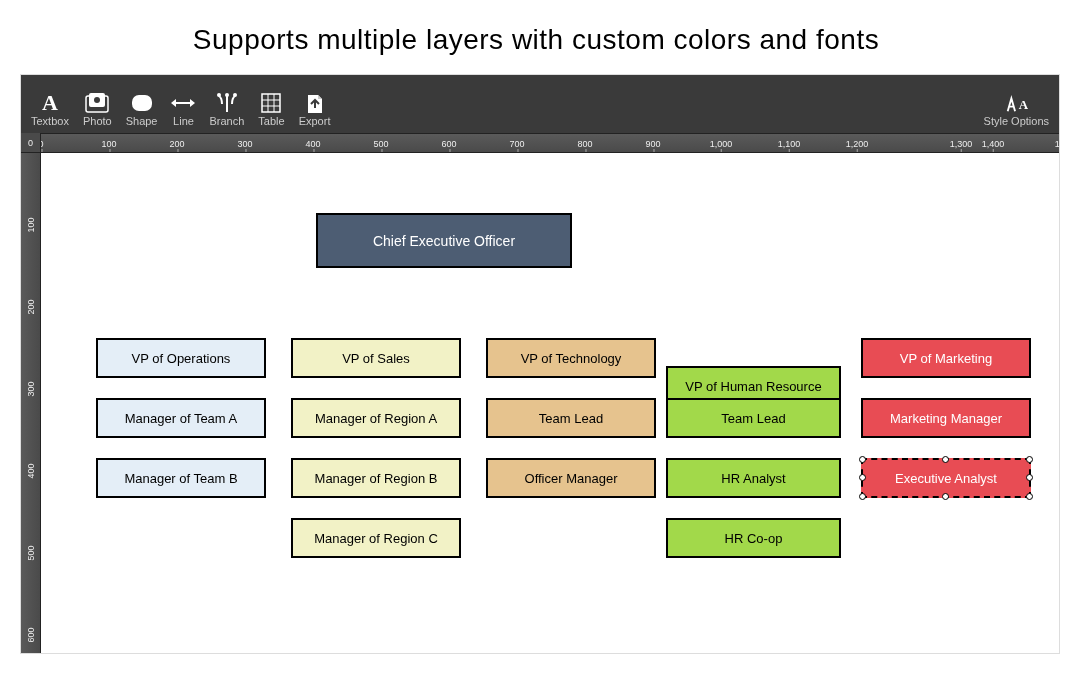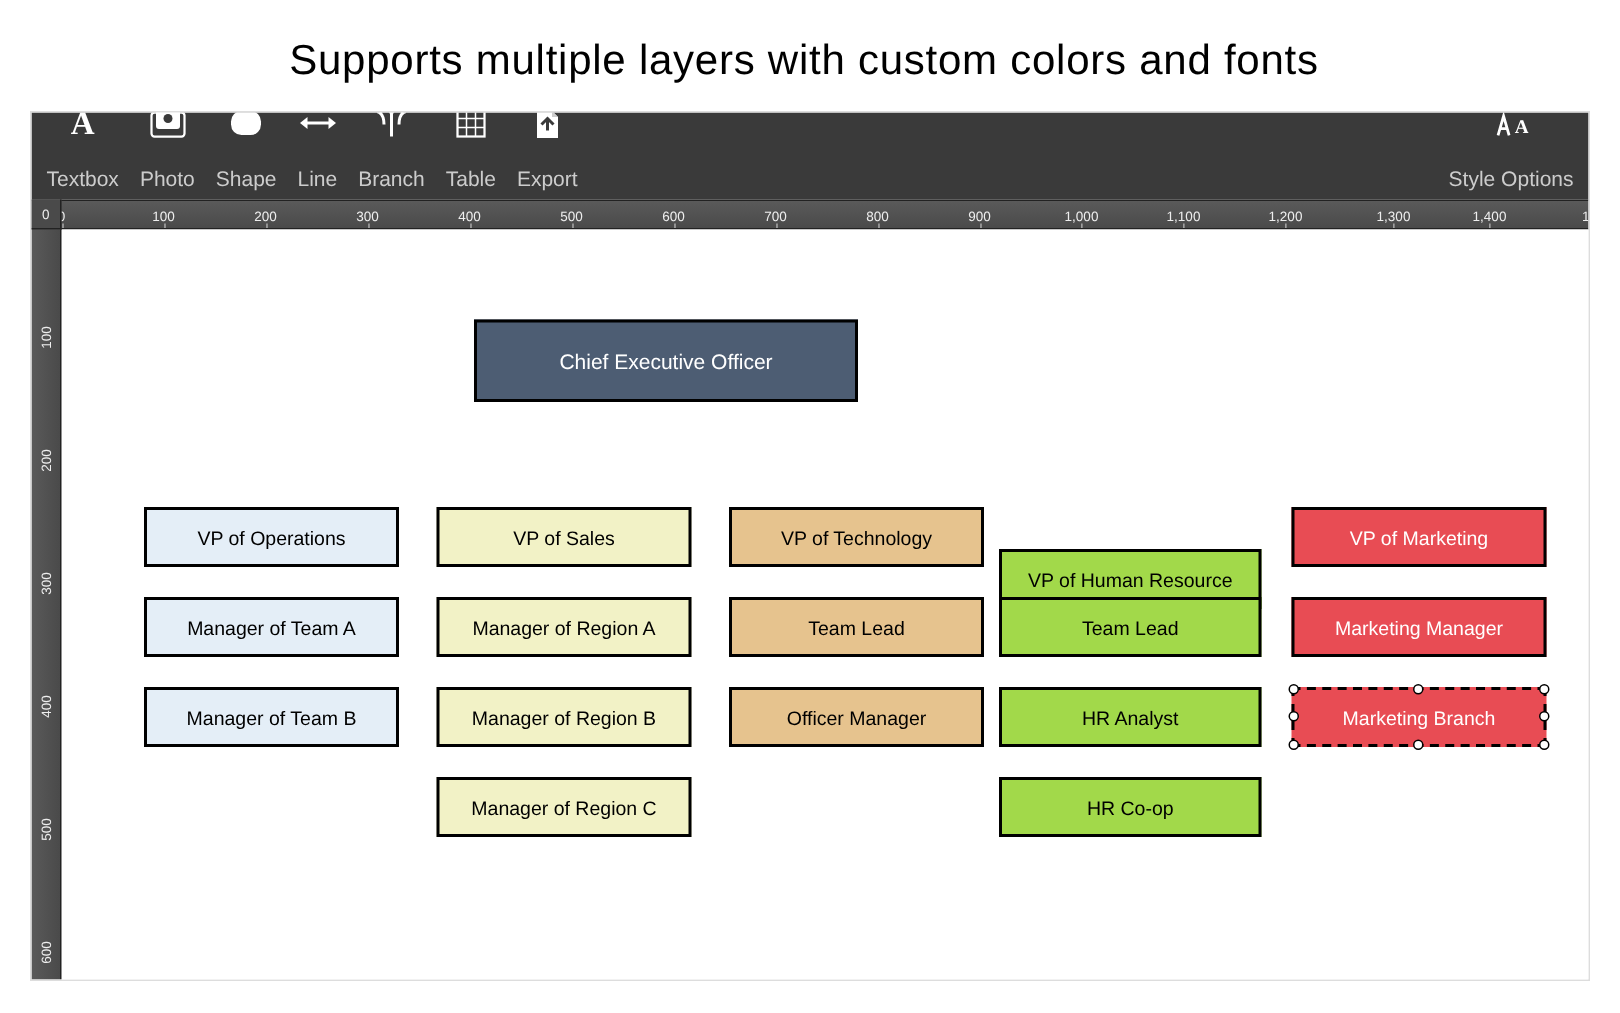--- a/index.html
+++ b/index.html
@@ -45,23 +45,23 @@
     cursor: pointer;
   }
   .tool-icon {
     width: 24px;
     height: 24px;
     display: flex;
     align-items: center;
     justify-content: center;
   }
   .tool-label {
-    font-size: 14px;
+    font-size: 11px;
     color: #ccc;
-    margin-top: 17px;
+    margin-top: 0;
   }
   
   .ruler-h {
     position: relative;
     height: 20px;
     background: linear-gradient(#5a5a5a, #4a4a4a);
     border-top: 1px solid #222;
     border-bottom: 1px solid #222;
     overflow: hidden;
   }
@@ -258,21 +258,21 @@
       <div class="tick" style="left: 224px;">300</div>
       <div class="tick" style="left: 292px;">400</div>
       <div class="tick" style="left: 360px;">500</div>
       <div class="tick" style="left: 428px;">600</div>
       <div class="tick" style="left: 496px;">700</div>
       <div class="tick" style="left: 564px;">800</div>
       <div class="tick" style="left: 632px;">900</div>
       <div class="tick" style="left: 700px;">1,000</div>
       <div class="tick" style="left: 768px;">1,100</div>
       <div class="tick" style="left: 836px;">1,200</div>
-      <div class="tick" style="left: 908px;">1,300</div>
+      <div class="tick" style="left: 940px;">1,300</div>
       <div class="tick" style="left: 972px;">1,400</div>
       <div class="tick" style="left: 1040px;">1,5</div>
     </div>
   <div class="ruler-v" id="ruler-v">
       <div class="vtick" style="top: 82px;">100</div>
       <div class="vtick" style="top: 164px;">200</div>
       <div class="vtick" style="top: 246px;">300</div>
       <div class="vtick" style="top: 328px;">400</div>
       <div class="vtick" style="top: 410px;">500</div>
       <div class="vtick" style="top: 492px;">600</div>
@@ -324,21 +324,21 @@
       <div class="node hr" style="left: 625px; top: 305px; width: 175px; height: 40px;">
         <span>HR Analyst</span>
       </div>
       <div class="node mkt" style="left: 820px; top: 185px; width: 170px; height: 40px;">
         <span>VP of Marketing</span>
       </div>
       <div class="node mkt" style="left: 820px; top: 245px; width: 170px; height: 40px;">
         <span>Marketing Manager</span>
       </div>
       <div class="node mkt selected" style="left: 820px; top: 305px; width: 170px; height: 40px;">
-        <span>Marketing Branch</span>
+        <span>Executive Analyst</span>
         <div class="sel-handle tl"></div>
         <div class="sel-handle tm"></div>
         <div class="sel-handle tr"></div>
         <div class="sel-handle ml"></div>
         <div class="sel-handle mr"></div>
         <div class="sel-handle bl"></div>
         <div class="sel-handle bm"></div>
         <div class="sel-handle br"></div>
       </div>
     </div>

